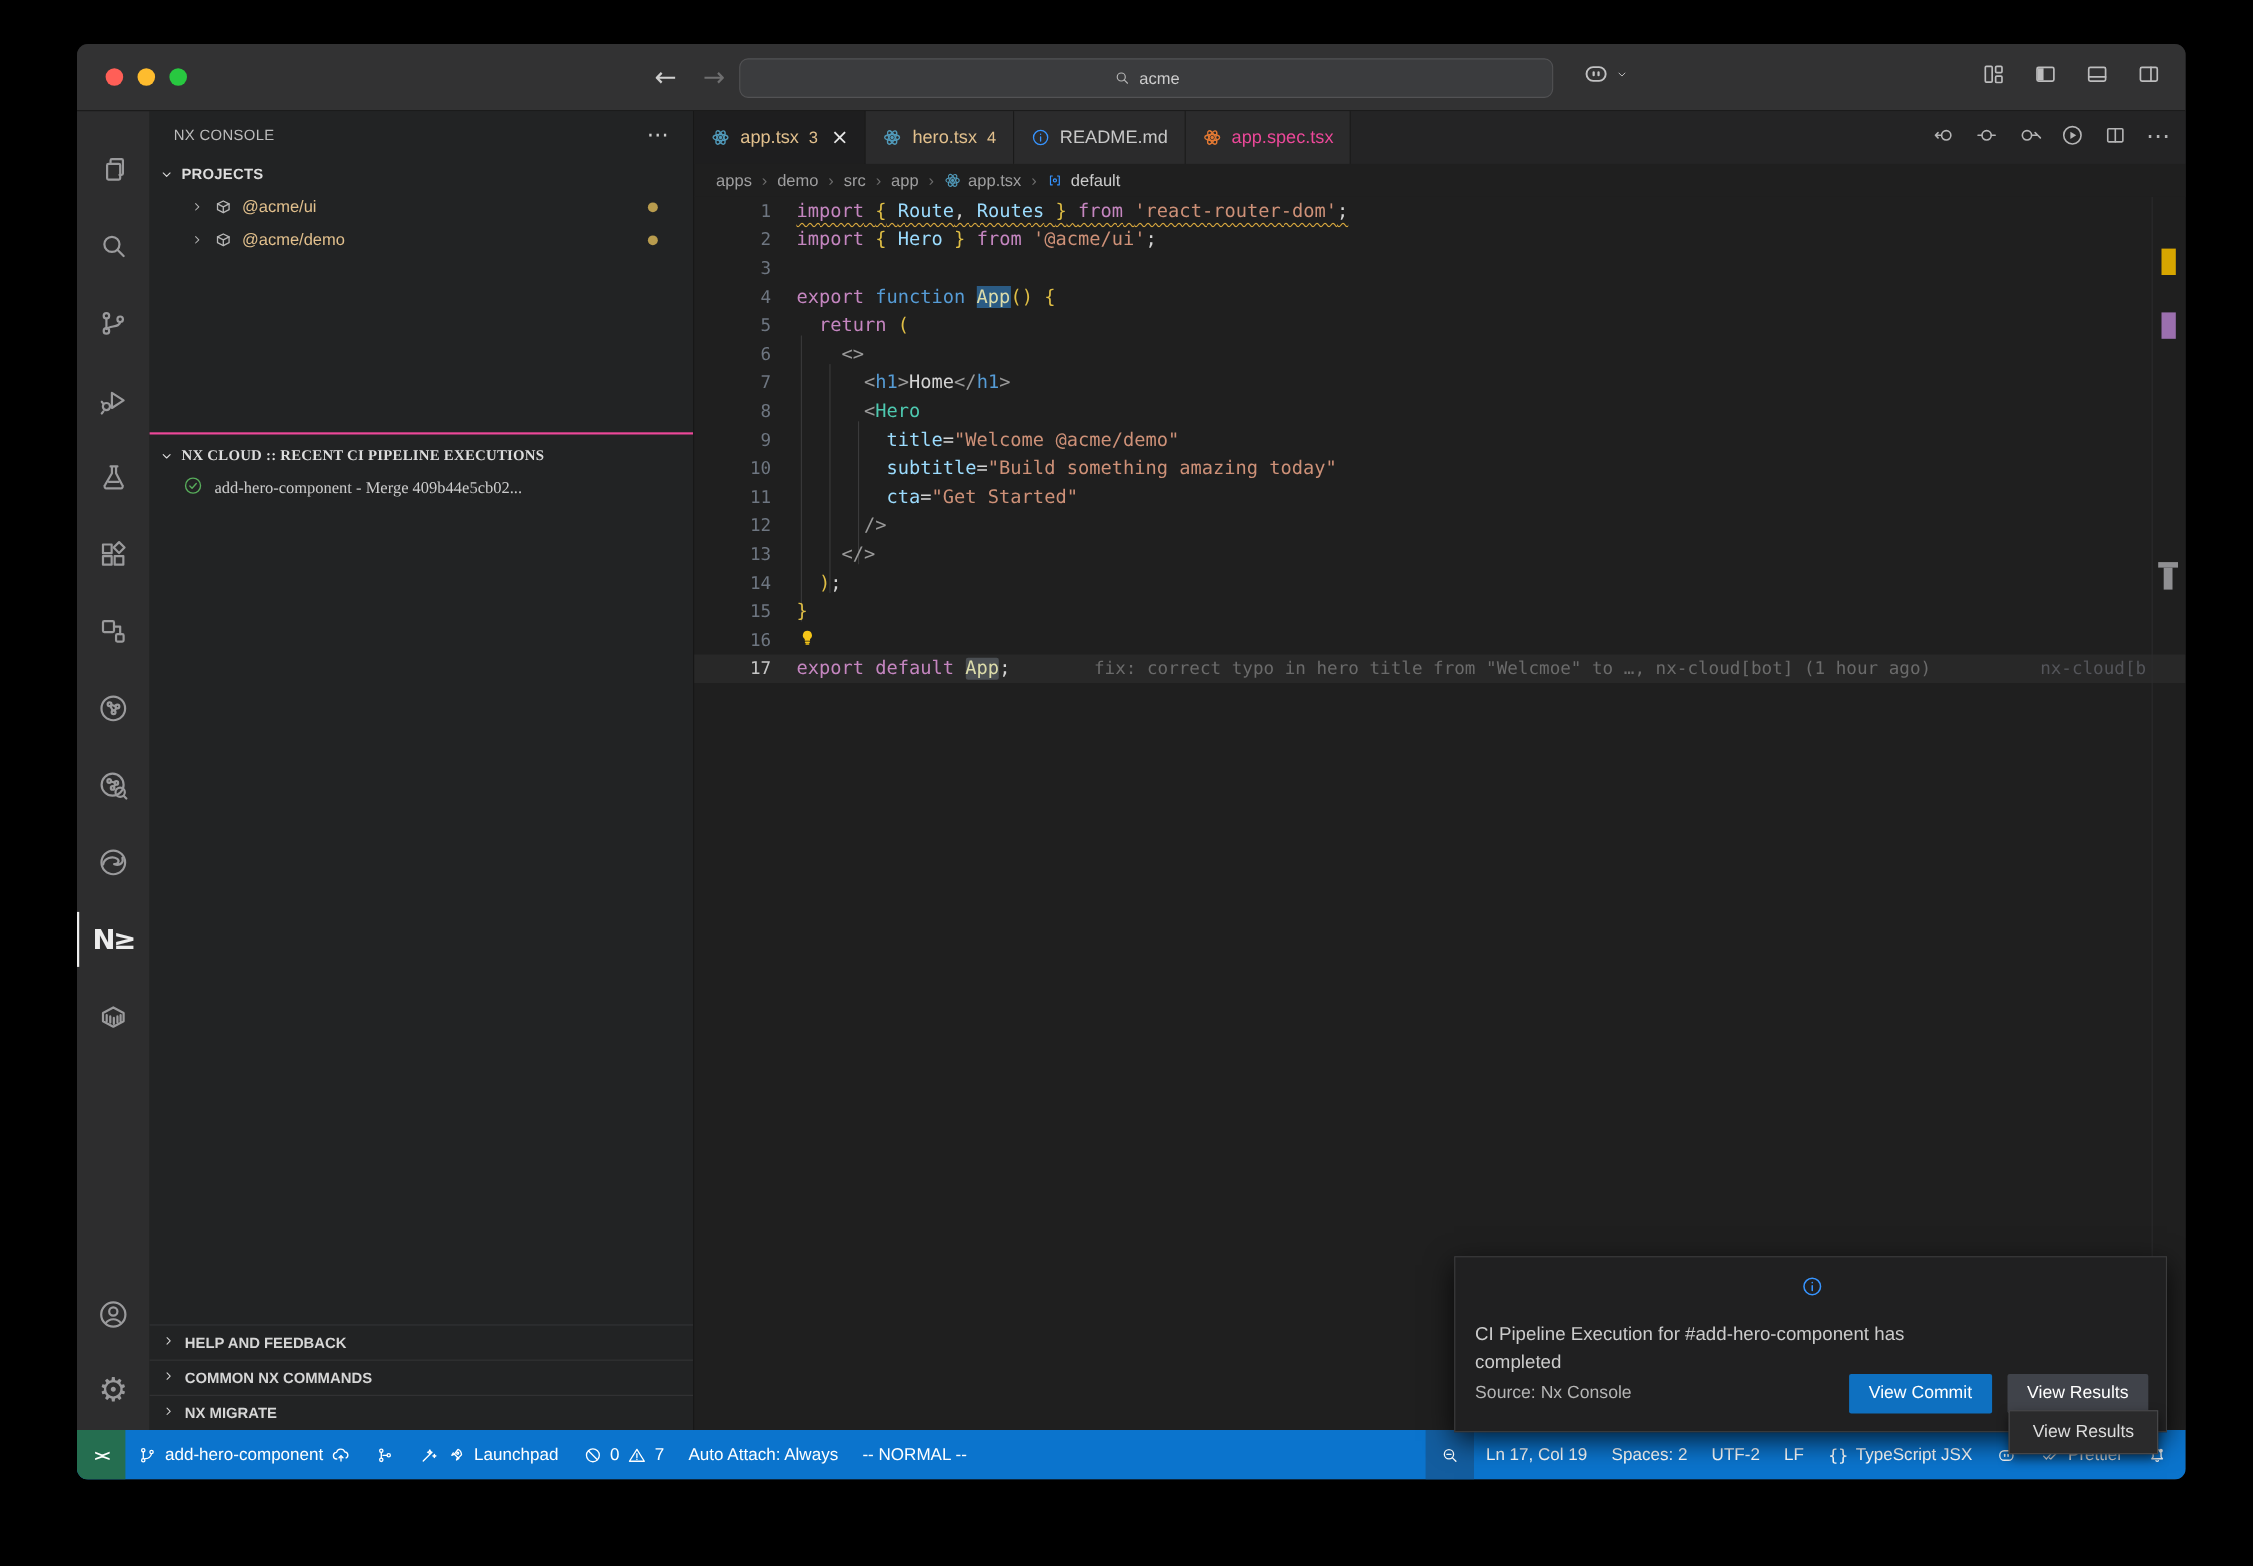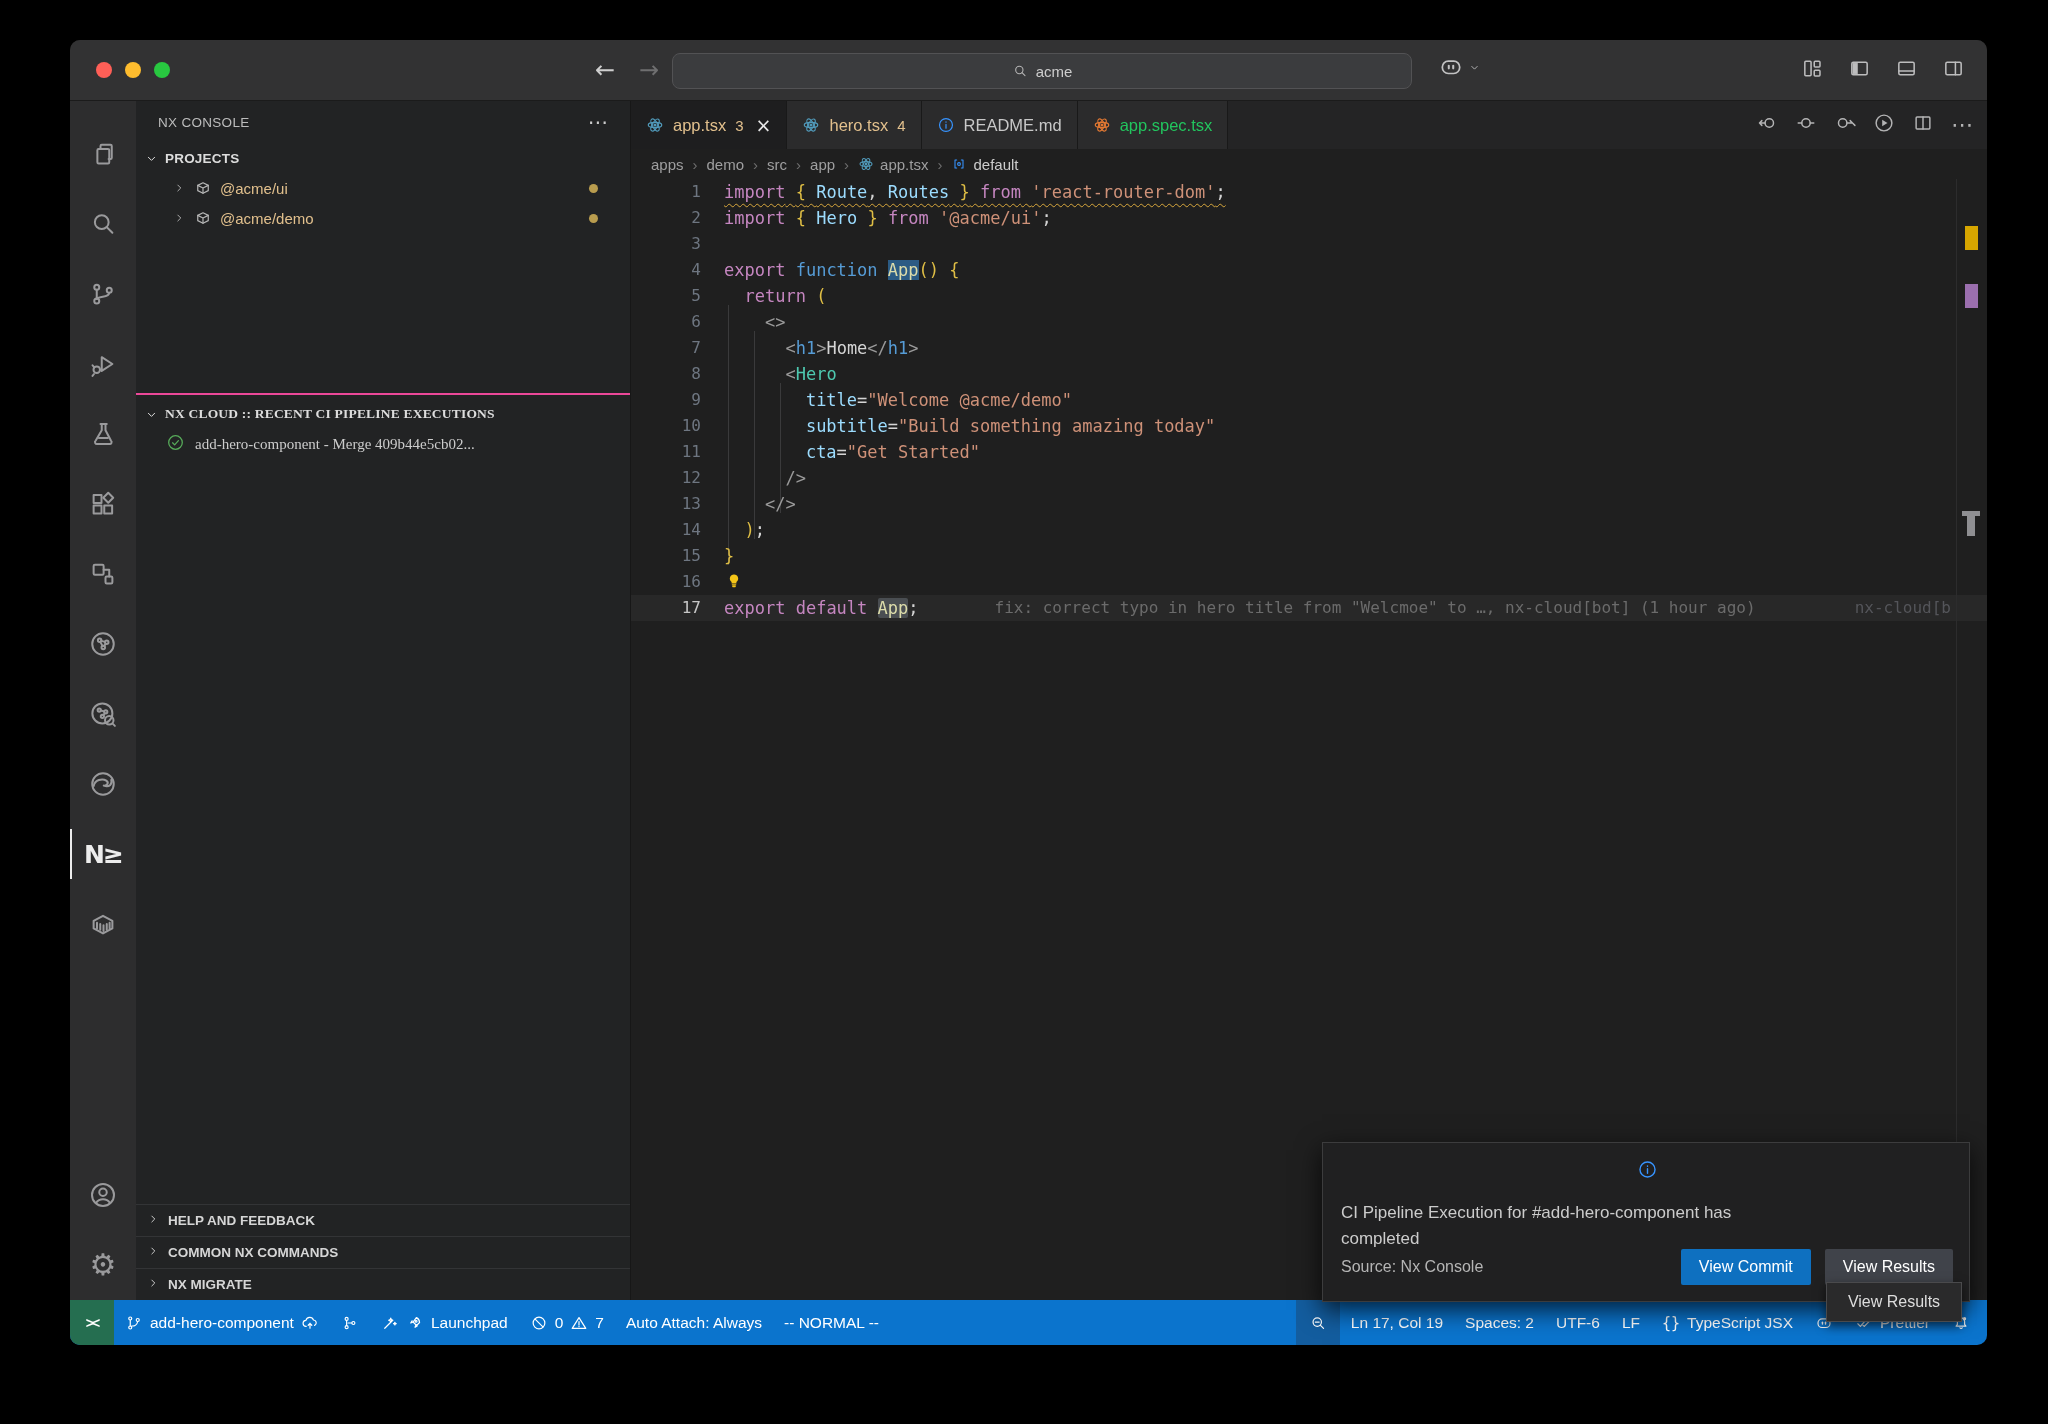--- a/index.html
+++ b/index.html
@@ -452,21 +452,21 @@
             </div>
             <div class="tab">
               <span class="ic" style="color: rgb(227, 121, 51);">
                 <svg viewBox="0 0 24 24" width="18" height="18" fill="none" stroke="currentColor" stroke-width="1.6" stroke-linecap="round" stroke-linejoin="round">
                   <circle cx="12" cy="12" r="2.1" fill="currentColor" stroke="none"></circle>
                   <ellipse cx="12" cy="12" rx="9" ry="3.6"></ellipse>
                   <ellipse cx="12" cy="12" rx="9" ry="3.6" transform="rotate(60 12 12)"></ellipse>
                   <ellipse cx="12" cy="12" rx="9" ry="3.6" transform="rotate(120 12 12)"></ellipse>
                 </svg>
               </span>
-              <span style="color: #22c55e;">app.spec.tsx</span>
+              <span style="color: #ec4899;">app.spec.tsx</span>
             </div>
           </div>
         <div class="editor-actions" id="editor-actions">
             <span><span class="ic">
                 <svg viewBox="0 0 24 24" width="22" height="22" fill="none" stroke="currentColor" stroke-width="1.6" stroke-linecap="round" stroke-linejoin="round">
                   <circle cx="14.5" cy="12" r="4.6"></circle>
                   <path d="M9.9 12H3.8m0 0l2.6-2.6M3.8 12l2.6 2.6"></path>
                 </svg>
               </span></span>
             <span><span class="ic">
@@ -653,21 +653,21 @@
             </svg>
           </span>
         </div>
         <div class="sb-item">
           <span>Ln 17, Col 19</span>
         </div>
         <div class="sb-item">
           <span>Spaces: 2</span>
         </div>
         <div class="sb-item">
-          <span>UTF-6</span>
+          <span>UTF-2</span>
         </div>
         <div class="sb-item">
           <span>LF</span>
         </div>
         <div class="sb-item">
           <span class="braces-txt">{}</span>
           <span>TypeScript JSX</span>
         </div>
         <div class="sb-item">
           <span class="ic">

